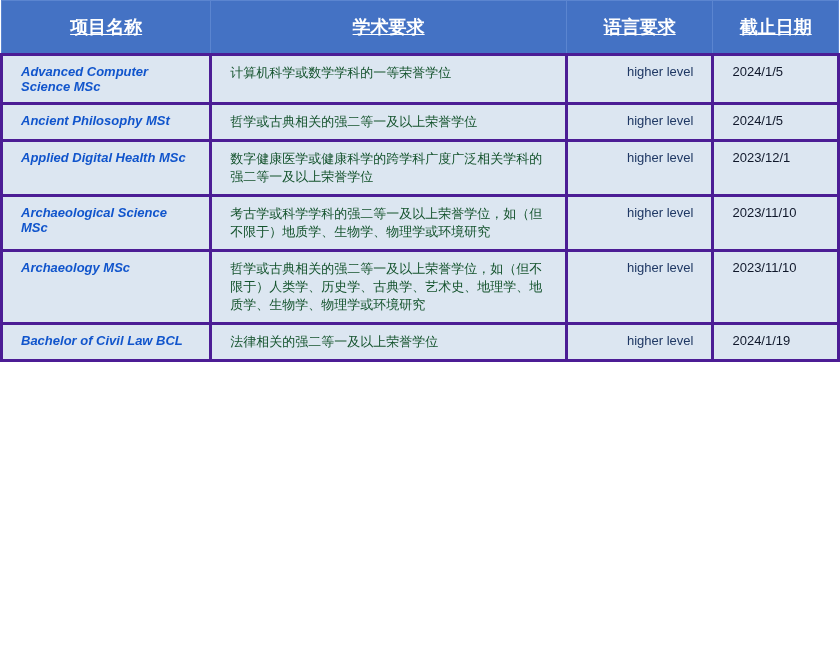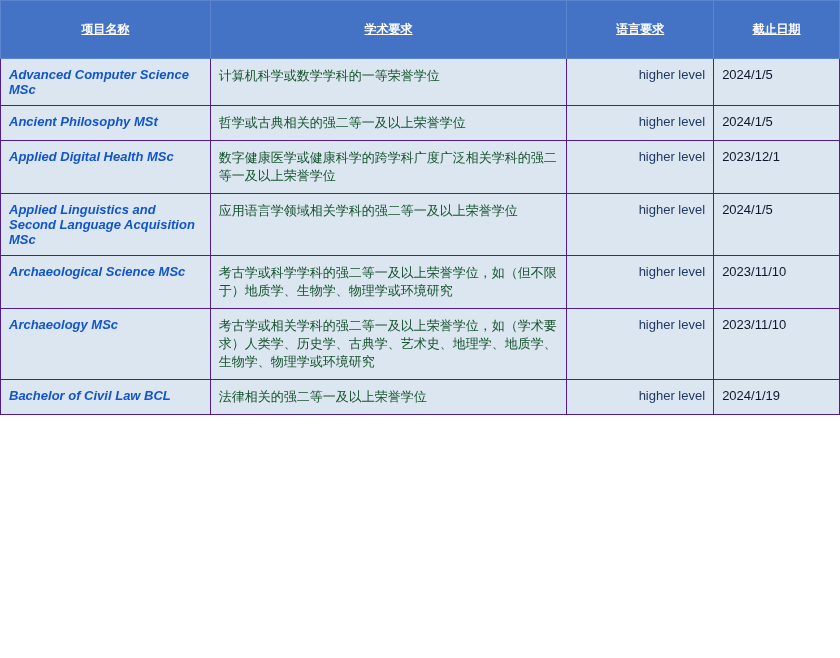--- a/index.html
+++ b/index.html
@@ -25,24 +25,24 @@
       width: 100%;
       border-collapse: collapse;
     }
 
     thead tr {
       background-color: #4472C4;
       color: #fff;
     }
 
     thead th {
-      padding: 20px 10px;
+      padding: 14px 10px;
       text-align: center;
       font-weight: bold;
-      font-size: 12px;
+      font-size: 18px;
       border: 1px solid #5b85d0;
     }
 
     thead th:first-child {
       text-align: center;
       text-decoration: underline;
     }
 
     thead th:nth-child(2) {
       text-decoration: underline;
@@ -63,22 +63,22 @@
 
     tbody tr:nth-child(odd) {
       background-color: #dce6f1;
     }
 
     tbody tr:nth-child(even) {
       background-color: #dce6f1;
     }
 
     tbody td {
-      padding: 8px 8px;
-      border: 1px solid #4c1d95;
+      padding: 8px 18px;
+      border: 3px solid #4c1d95;
       vertical-align: top;
       color: #1f3864;
     }
 
     tbody td:first-child {
       font-weight: bold;
       color: #1155CC;
       font-style: italic;
       width: 200px;
     }
@@ -131,34 +131,28 @@
           <td>higher level</td>
           <td>2024/1/5</td>
         </tr>
         <tr>
           <td>Applied Digital Health MSc</td>
           <td>数字健康医学或健康科学的跨学科广度广泛相关学科的强二等一及以上荣誉学位</td>
           <td>higher level</td>
           <td>2023/12/1</td>
         </tr>
         <tr>
-          <td>Applied Linguistics and Second Language Acquisition MSc</td>
-          <td>应用语言学领域相关学科的强二等一及以上荣誉学位</td>
-          <td>higher level</td>
-          <td>2024/1/5</td>
-        </tr>
-        <tr>
           <td>Archaeological Science MSc</td>
           <td>考古学或科学学科的强二等一及以上荣誉学位，如（但不限于）地质学、生物学、物理学或环境研究</td>
           <td>higher level</td>
           <td>2023/11/10</td>
         </tr>
         <tr>
           <td>Archaeology MSc</td>
-          <td>考古学或相关学科的强二等一及以上荣誉学位，如（学术要求）人类学、历史学、古典学、艺术史、地理学、地质学、生物学、物理学或环境研究</td>
+          <td>哲学或古典相关的强二等一及以上荣誉学位，如（但不限于）人类学、历史学、古典学、艺术史、地理学、地质学、生物学、物理学或环境研究</td>
           <td>higher level</td>
           <td>2023/11/10</td>
         </tr>
         <tr>
           <td>Bachelor of Civil Law BCL</td>
           <td>法律相关的强二等一及以上荣誉学位</td>
           <td>higher level</td>
           <td>2024/1/19</td>
         </tr>
       </tbody>

